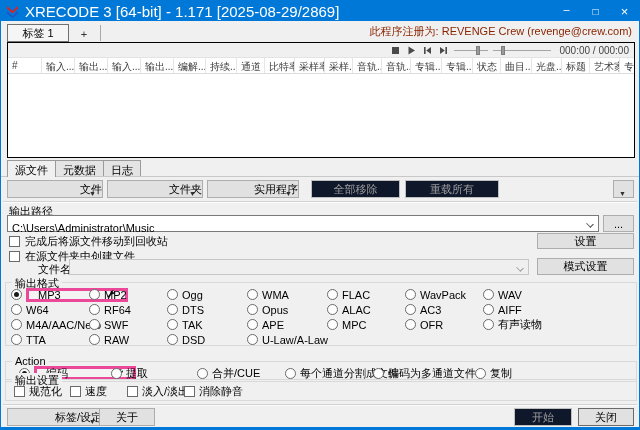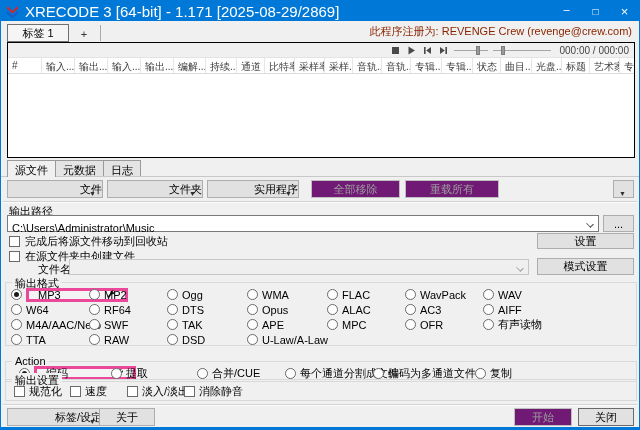--- a/index.html
+++ b/index.html
@@ -48,21 +48,21 @@
         margin-right:-1px;font-size:11px;}
   .ptab.active{background:#f0f0f0;height:17px;position:relative;z-index:2;}
   .ptabline{position:absolute;left:0;top:175px;width:638px;height:1px;background:#c8c8c8;}
 
   
   .btn{position:absolute;height:18px;background:#e1e1e1;border:1px solid #adadad;
        display:flex;align-items:center;justify-content:center;font-size:11px;}
   .btn.drop{justify-content:flex-end;}
   .caret{position:absolute;right:6px;top:5px;}
   .caret::after{content:"▼";font-size:7px;color:#303030;}
-  .btn.disabled{background:#701a75;border-color:#bfbfbf;color:#9e9e9e;}
+  .btn.disabled{background:#0f172a;border-color:#bfbfbf;color:#9e9e9e;}
 
   
   .etch{position:absolute;height:2px;border-top:1px solid #d2d2d2;border-bottom:1px solid #fcfcfc;}
   .lbl{position:absolute;font-size:11px;white-space:nowrap;}
   .combo{position:absolute;height:17px;background:#fff;border:1px solid #7a7a7a;display:flex;align-items:center;
          padding:8px 18px 0 4px;font-size:11px;}
   .combo .chev{position:absolute;right:5px;top:5px;width:6px;height:6px;border-right:1px solid #444;
                border-bottom:1px solid #444;transform:rotate(45deg) scale(1,.8);}
   .combo.disabled{background:#efefef;border-color:#c6c6c6;}
   .combo.disabled .chev{border-color:#9a9a9a;}

